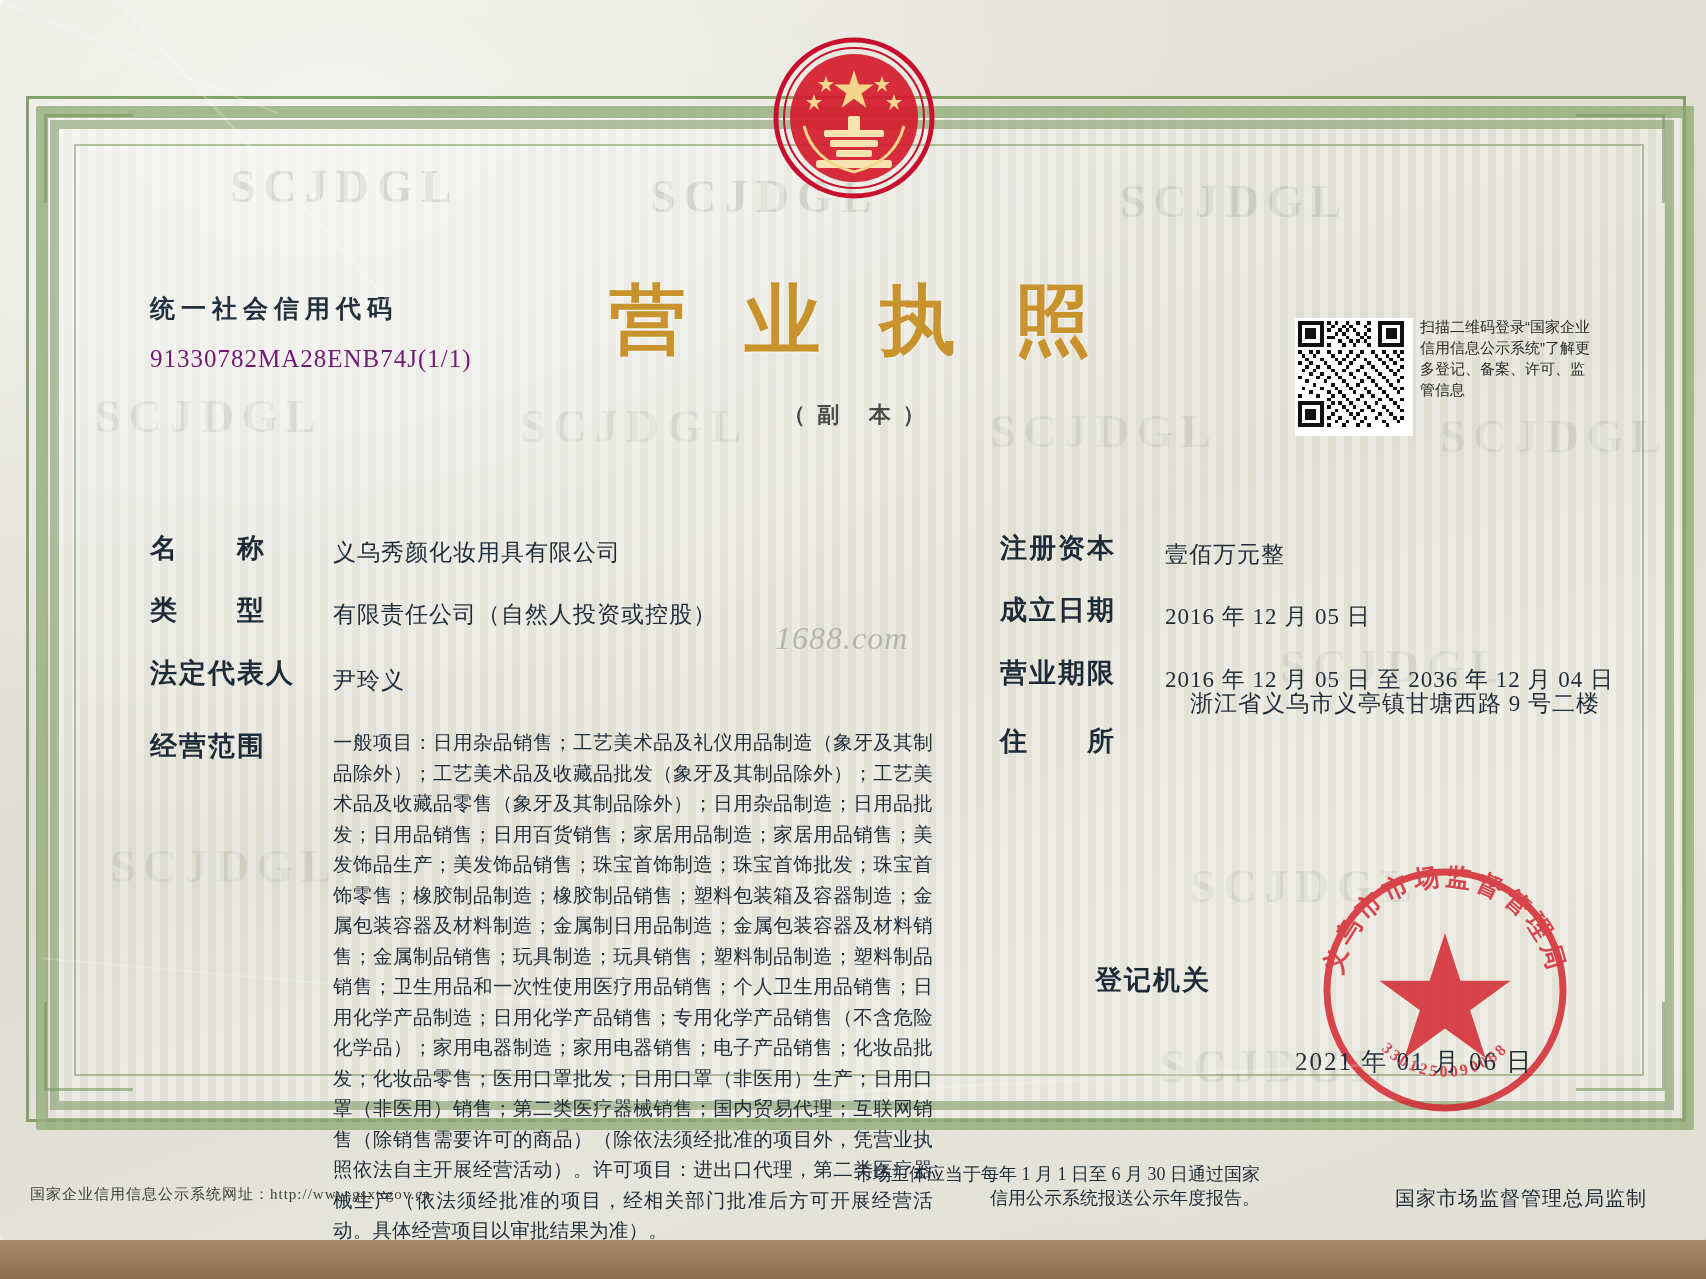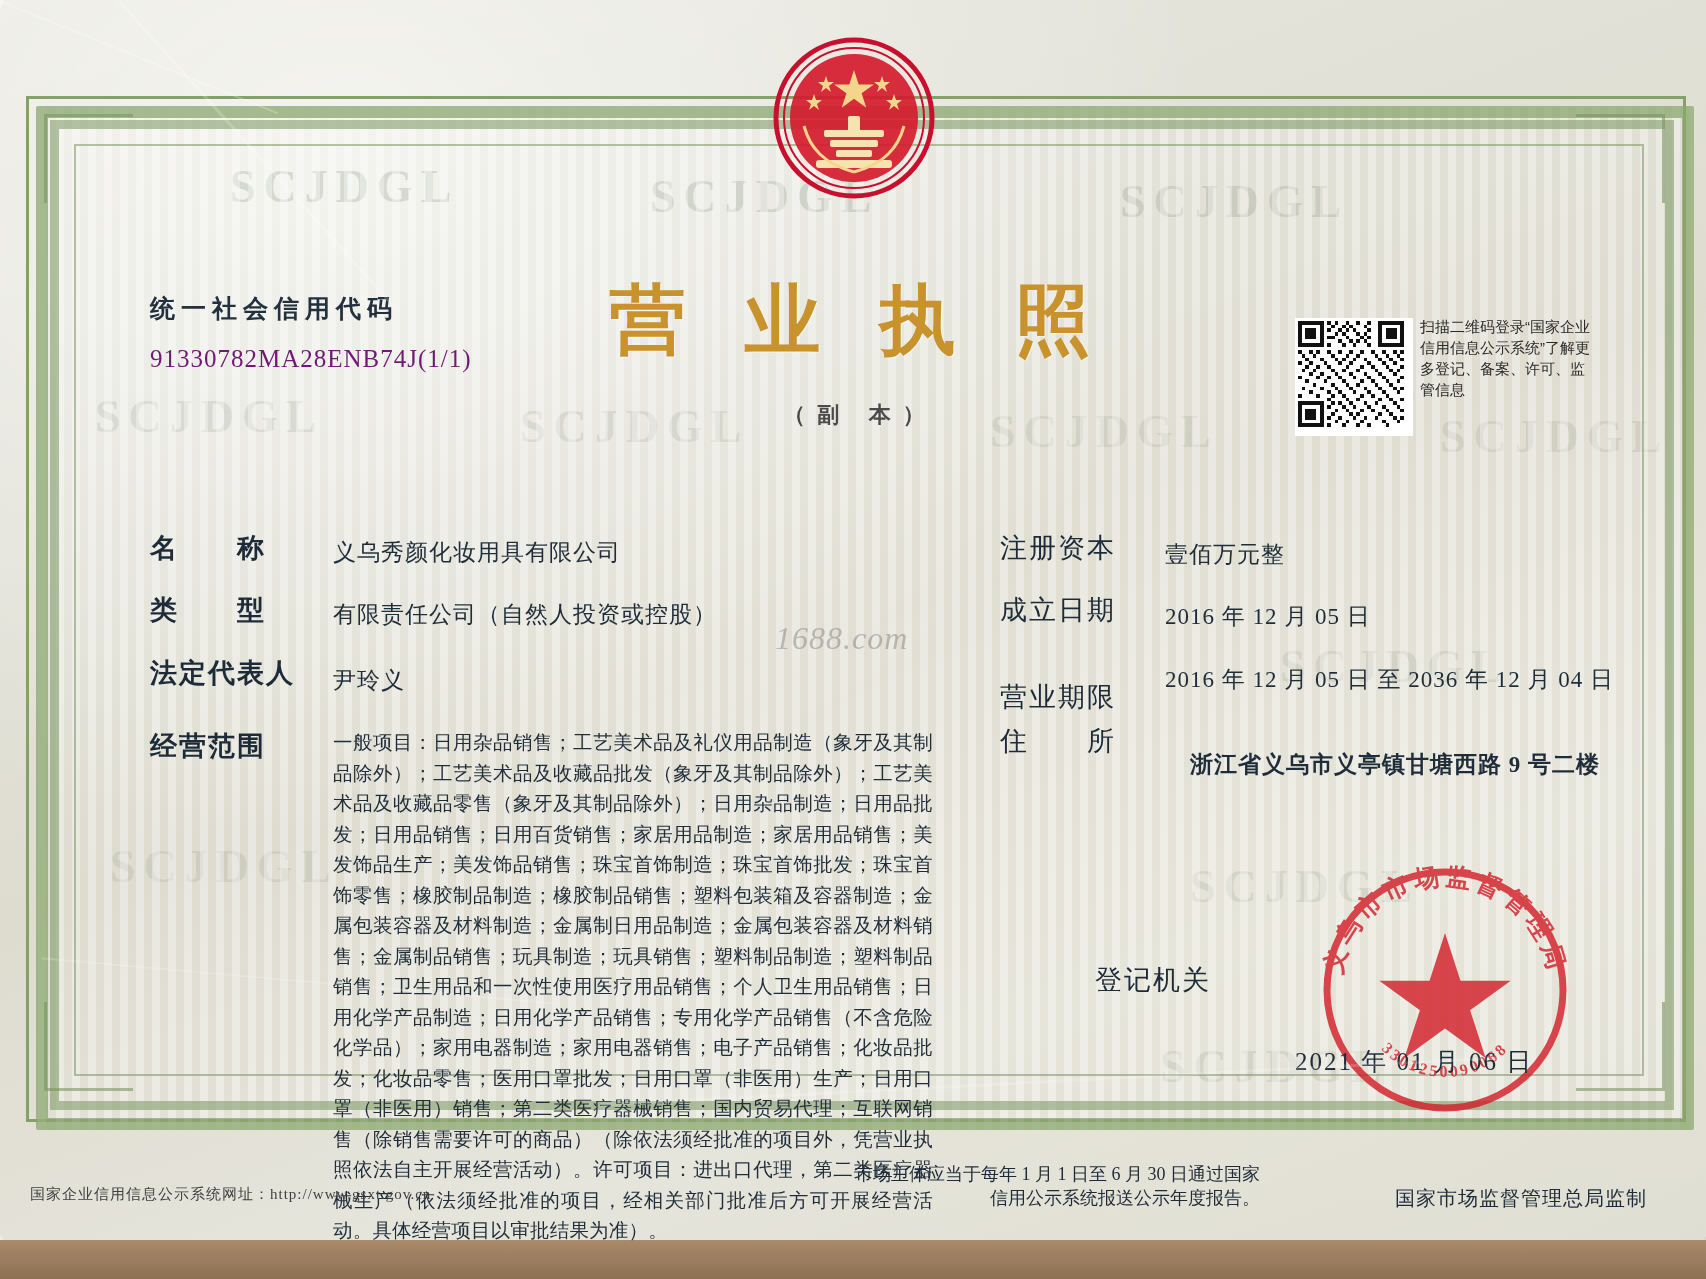--- a/index.html
+++ b/index.html
@@ -114,21 +114,21 @@
   .fvalue{
     position:absolute;font-size:23px;color:#1f2d3a;letter-spacing:1px;text-align:center;
   }
   .scope-text{
     position:absolute;left:333px;top:728px;width:600px;
     font-size:19.5px;line-height:30.5px;color:#1f2d3a;text-align:justify;letter-spacing:0.2px;
   }
 
   
   .rlabel{
-    position:absolute;font-size:27px;font-weight:400;color:#1d2b38;letter-spacing:2px;
+    position:absolute;font-size:27px;font-weight:700;color:#1d2b38;letter-spacing:2px;
   }
   .rvalue{
     position:absolute;font-size:23px;color:#1f2d3a;letter-spacing:1px;
   }
 
   
   .seal{position:absolute;left:1310px;top:855px;width:270px;height:270px;}
   .seal svg{display:block;}
 
   .issue-date{
@@ -431,25 +431,25 @@
 
   <div class="flabel" style="left:150px;top:728px;">经营范围</div>
   <div class="scope-text">一般项目：日用杂品销售；工艺美术品及礼仪用品制造（象牙及其制品除外）；工艺美术品及收藏品批发（象牙及其制品除外）；工艺美术品及收藏品零售（象牙及其制品除外）；日用杂品制造；日用品批发；日用品销售；日用百货销售；家居用品制造；家居用品销售；美发饰品生产；美发饰品销售；珠宝首饰制造；珠宝首饰批发；珠宝首饰零售；橡胶制品制造；橡胶制品销售；塑料包装箱及容器制造；金属包装容器及材料制造；金属制日用品制造；金属包装容器及材料销售；金属制品销售；玩具制造；玩具销售；塑料制品制造；塑料制品销售；卫生用品和一次性使用医疗用品销售；个人卫生用品销售；日用化学产品制造；日用化学产品销售；专用化学产品销售（不含危险化学品）；家用电器制造；家用电器销售；电子产品销售；化妆品批发；化妆品零售；医用口罩批发；日用口罩（非医用）生产；日用口罩（非医用）销售；第二类医疗器械销售；国内贸易代理；互联网销售（除销售需要许可的商品）（除依法须经批准的项目外，凭营业执照依法自主开展经营活动）。许可项目：进出口代理，第二类医疗器械生产（依法须经批准的项目，经相关部门批准后方可开展经营活动。具体经营项目以审批结果为准）。</div>
 
   <div class="rlabel" style="left:1000px;top:530px;">注册资本</div>
   <div class="rvalue" style="left:1165px;top:539px;">壹佰万元整</div>
 
   <div class="rlabel" style="left:1000px;top:592px;">成立日期</div>
   <div class="rvalue" style="left:1165px;top:601px;">2016 年 12 月 05 日</div>
 
-  <div class="rlabel" style="left:1000px;top:679px;">营业期限</div>
+  <div class="rlabel" style="left:1000px;top:655px;">营业期限</div>
   <div class="rvalue" style="left:1165px;top:664px;">2016 年 12 月 05 日 至 2036 年 12 月 04 日</div>
 
   <div class="rlabel" style="left:1000px;top:723px;">住　　所</div>
-  <div class="rvalue" style="left:1190px;top:749px;font-weight:bold;">浙江省义乌市义亭镇甘塘西路 9 号二楼</div>
+  <div class="rvalue" style="left:1190px;top:688px;">浙江省义乌市义亭镇甘塘西路 9 号二楼</div>
 
   <div class="rlabel" style="left:1095px;top:962px;">登记机关</div>
 
   <div class="seal">
     <svg viewBox="0 0 270 270" width="270" height="270" aria-hidden="true">
       <defs>
         <path id="arcTop" d="M 30 135 A 105 105 0 0 1 240 135"></path>
         <path id="arcBottom" d="M 48 135 A 87 87 0 0 0 222 135"></path>
       </defs>
       <g opacity="0.82">

